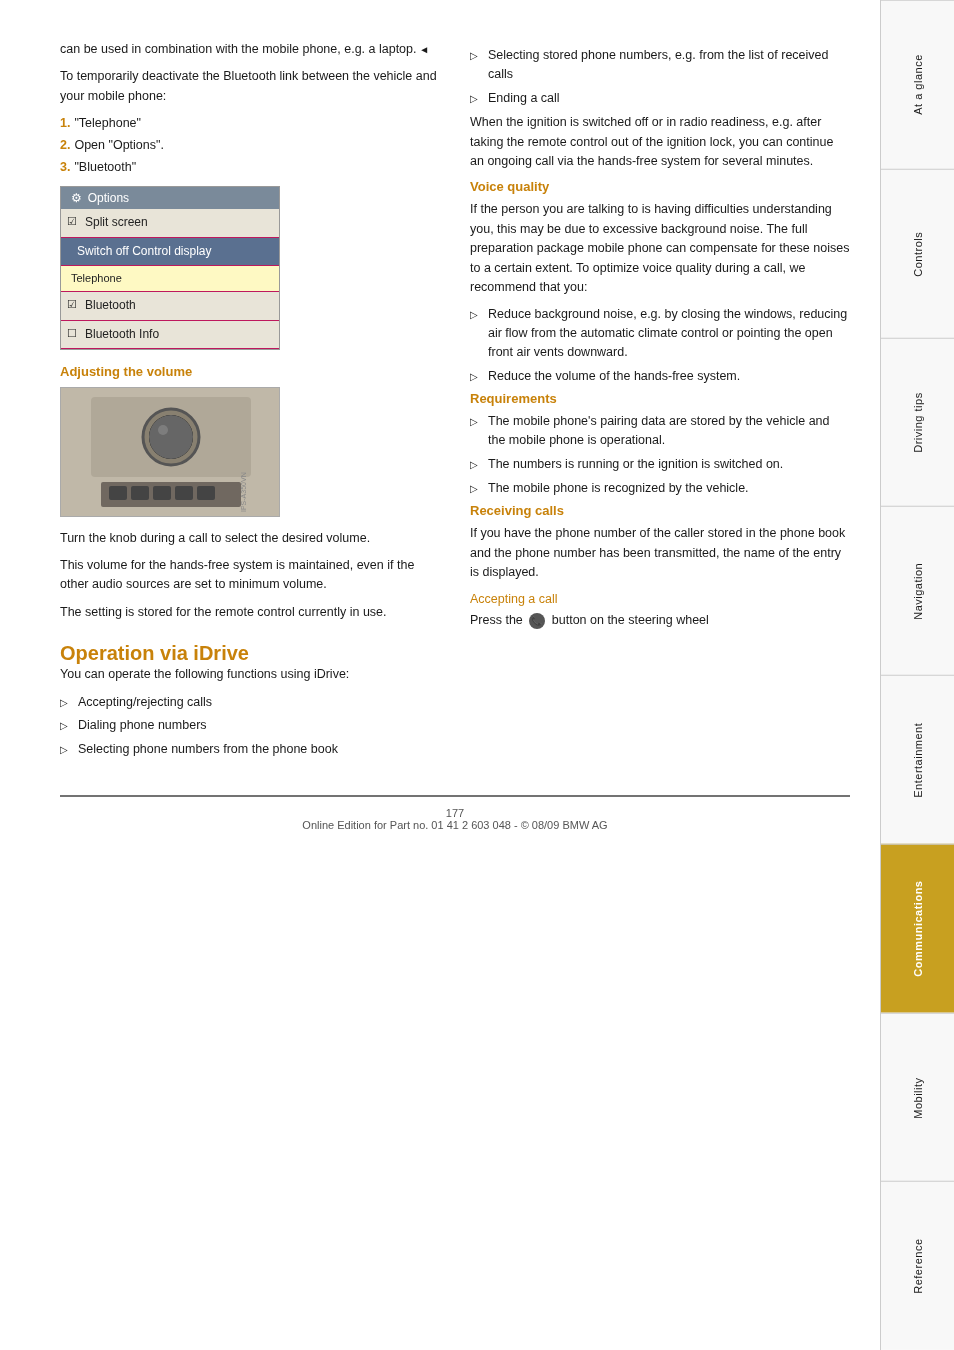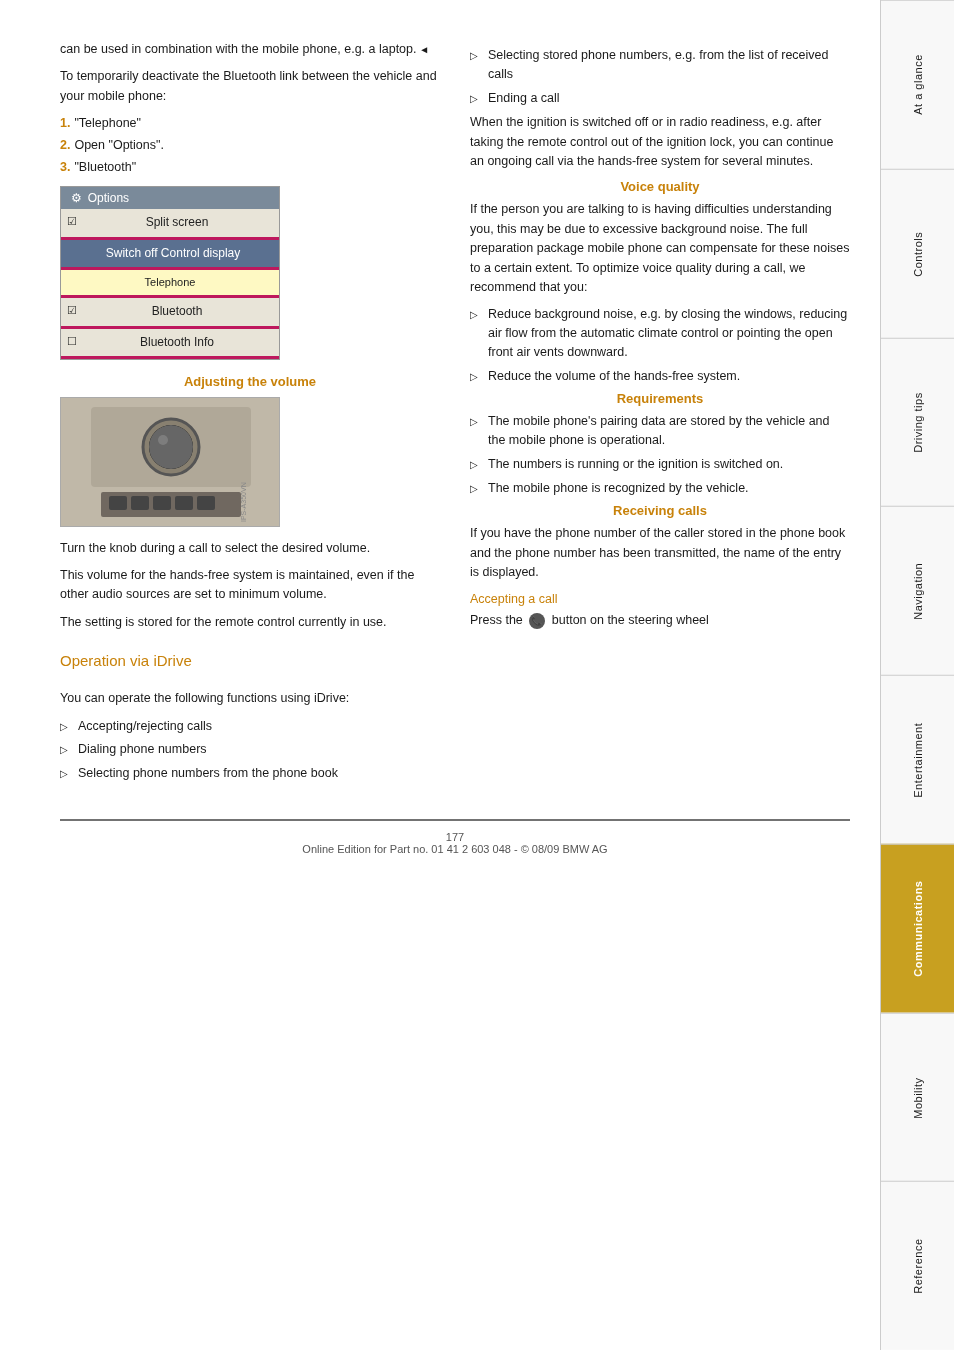--- a/index.html
+++ b/index.html
@@ -115,36 +115,35 @@
       top: 2px;
       color: #1a1a1a;
     }
 
     .section-heading {
       color: #c8820a;
       font-weight: bold;
       font-size: 13px;
       margin-top: 0;
       margin-bottom: 6px;
-      text-align: center;
     }
 
     .sub-heading {
       color: #c8820a;
       font-size: 12.5px;
       margin-top: 10px;
       margin-bottom: 5px;
     }
 
     .big-heading {
       color: #c8820a;
-      font-weight: normal;
-      font-size: 15px;
+      font-weight: bold;
+      font-size: 20px;
       margin-top: 20px;
-      margin-bottom: 20px;
+      margin-bottom: 0;
     }
 
     
     .options-menu {
       border: 1px solid #999;
       background: #e8e4d8;
       width: 220px;
       margin: 10px 0 14px 0;
       font-size: 12px;
     }
@@ -154,25 +153,24 @@
       color: white;
       padding: 4px 10px;
       font-size: 12px;
       display: flex;
       align-items: center;
       gap: 6px;
     }
 
     .options-menu-item {
       padding: 4px 10px 4px 24px;
-      border-bottom: 3px solid #be185d;
+      border-bottom: 1px solid #be185d;
       position: relative;
       line-height: 1.6;
       color: #222;
-      text-align: center;
     }
 
     .options-menu-item.checked::before {
       content: '☑';
       position: absolute;
       left: 6px;
       font-size: 11px;
     }
 
     .options-menu-item.unchecked::before {

